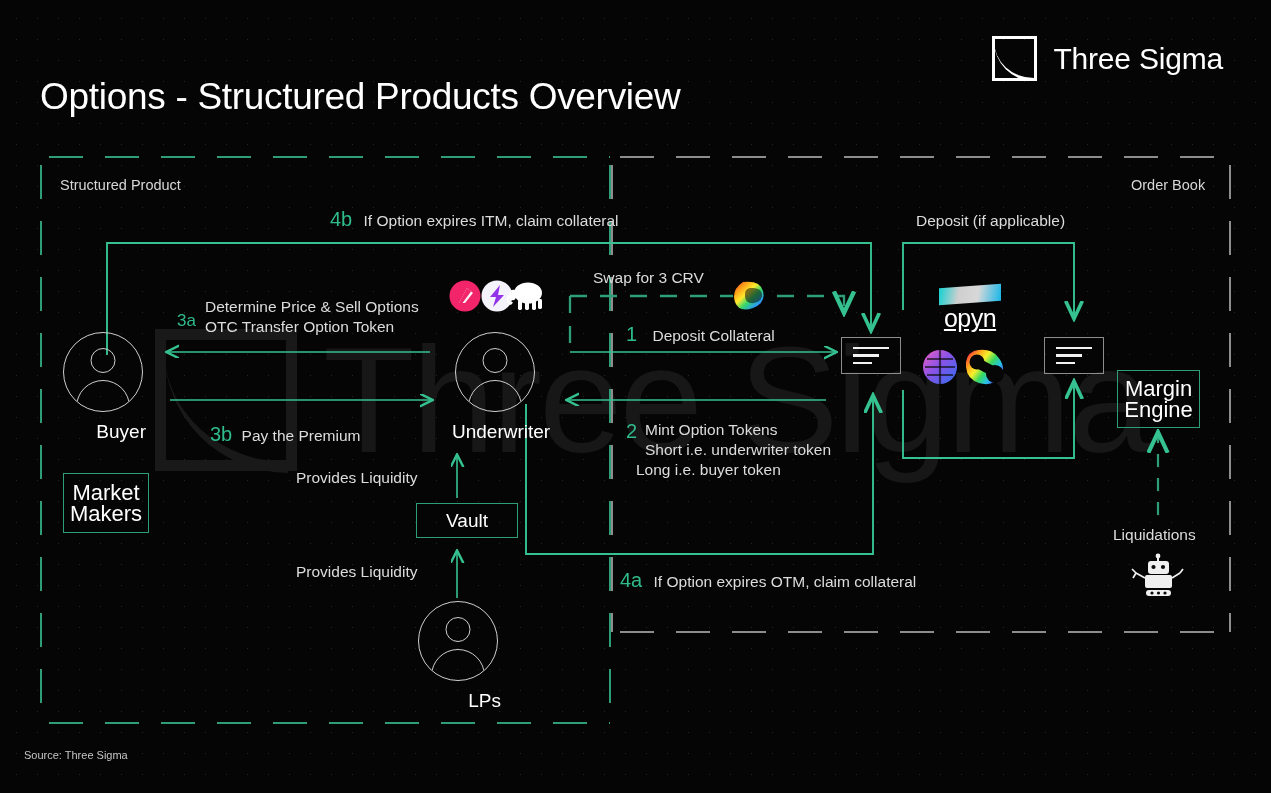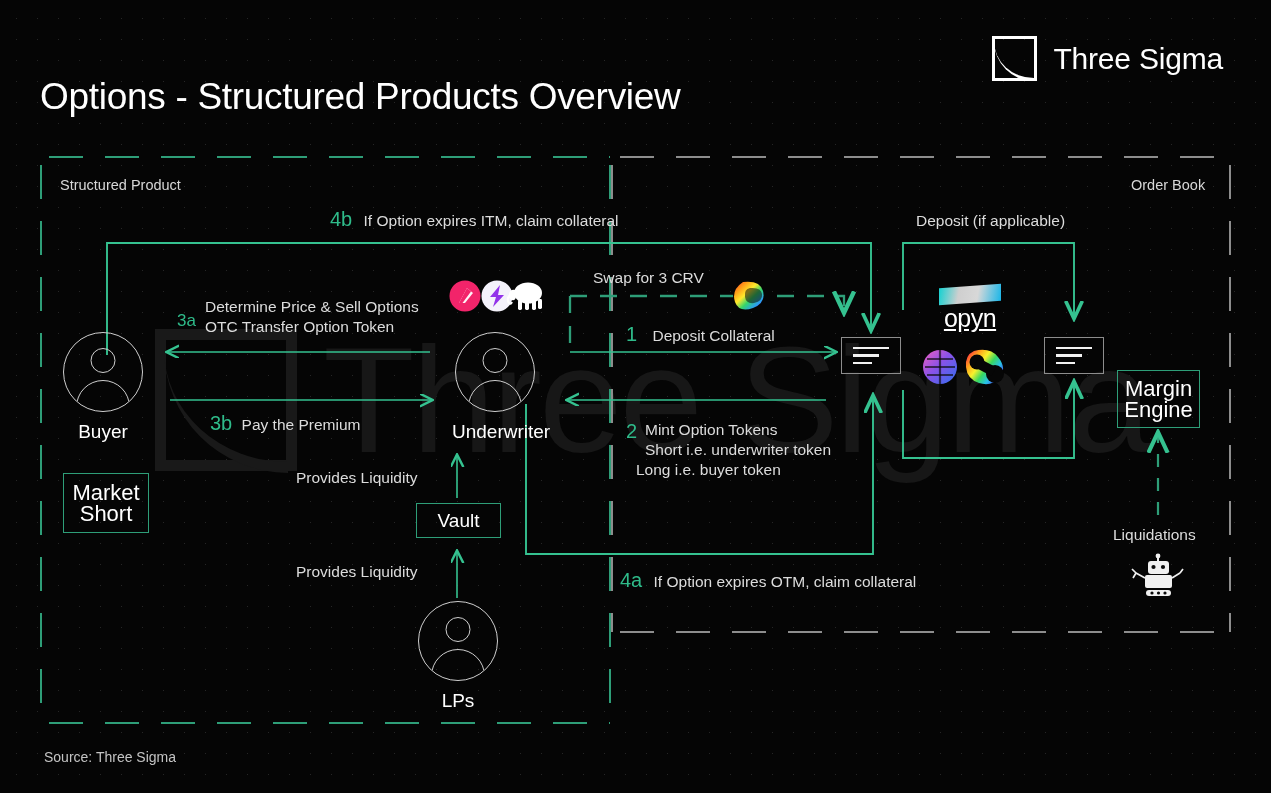--- a/index.html
+++ b/index.html
@@ -59,22 +59,22 @@
   }
   #logo-mark::after{
     content:""; position:absolute; left:-1px; top:-1px;
     width:40px; height:40px;
     border-bottom:3px solid #fff; border-right:0;
     border-radius:0 0 0 40px;
   }
   #logo-text { font-size:30px; color:#fff; letter-spacing:-.2px; }
 
   #source {
-    position:absolute; left:44px; top:749px;
-    font-size:14px; color:#c4c4c4;
+    position:absolute; left:24px; top:749px;
+    font-size:11px; color:#c4c4c4;
   }
   .zone-label { position:absolute; font-size:14.5px; color:#d7d7d7; }
 
   
   .lbl { position:absolute; font-size:15.5px; color:#dcdcdc; white-space:nowrap; line-height:20px;}
   .num { color:#2fbb8a; font-size:20px; }
   .num-sm { color:#2fbb8a; font-size:17px; }
 
   
   .nodebox {
@@ -86,21 +86,21 @@
     position:absolute; border:1.3px solid #8d8d8d;
     display:flex; flex-direction:column; justify-content:center; gap:5px;
     padding:0 11px;
   }
   .obbox i { display:block; height:2.5px; background:#f2f2f2; }
   .obbox i:nth-child(1){ width:100%; }
   .obbox i:nth-child(2){ width:72%; }
   .obbox i:nth-child(3){ width:52%; }
 
   
-  .avatar { position:absolute; text-align:center; }
+  .avatar { position:absolute; text-align:right; }
   .avatar .ring {
     width:80px; height:80px; border:1.6px solid #cfcfcf; border-radius:50%;
     position:relative; overflow:hidden; margin:0 auto;
   }
   .avatar .ring::before{
     content:""; position:absolute; left:50%; top:15px; transform:translateX(-50%);
     width:23px; height:23px; border:1.6px solid #cfcfcf; border-radius:50%;
   }
   .avatar .ring::after{
     content:""; position:absolute; left:50%; top:47px; transform:translateX(-50%);
@@ -192,21 +192,21 @@
     <span class="num">4b</span>
     <span style="margin-left:7px;">If Option expires ITM, claim collateral</span>
   </div>
 
   <div class="lbl" style="left:177px; top:297px;">
     <span class="num-sm" style="position:absolute; left:0; top:14px;">3a</span>
     <div style="margin-left:28px;">Determine Price &amp; Sell Options</div>
     <div style="margin-left:28px;">OTC Transfer Option Token</div>
   </div>
 
-  <div class="lbl" style="left:210px; top:413px;">
+  <div class="lbl" style="left:210px; top:424px;">
     <span class="num">3b</span>
     <span style="margin-left:5px;">Pay the Premium</span>
   </div>
 
   <div class="lbl" style="left:593px; top:268px;">Swap for  3 CRV</div>
 
   <div class="lbl" style="left:626px; top:324px;">
     <span class="num">1</span>
     <span style="margin-left:11px;">Deposit Collateral</span>
   </div>
@@ -240,24 +240,24 @@
     <div class="cap">Underwriter</div>
   </div>
 
   <div class="avatar" style="left:415px; top:601px; width:86px;">
     <div class="ring"></div>
     <div class="cap">LPs</div>
   </div>
 
   <div class="nodebox" style="left:63px; top:473px; width:86px; height:60px; flex-direction:column;">
     <span>Market</span>
-    <span>Short</span>
-  </div>
-
-  <div class="nodebox" style="left:416px; top:503px; width:85px; height:35px; font-size:19px;">
+    <span>Makers</span>
+  </div>
+
+  <div class="nodebox" style="left:416px; top:503px; width:102px; height:35px; font-size:19px;">
     <span>Vault</span>
   </div>
 
   <div class="nodebox" style="left:1117px; top:370px; width:83px; height:58px; flex-direction:column;">
     <span>Margin</span>
     <span>Engine</span>
   </div>
 
   <div class="obbox" style="left:841px; top:337px; width:60px; height:37px;">
       <i></i>

